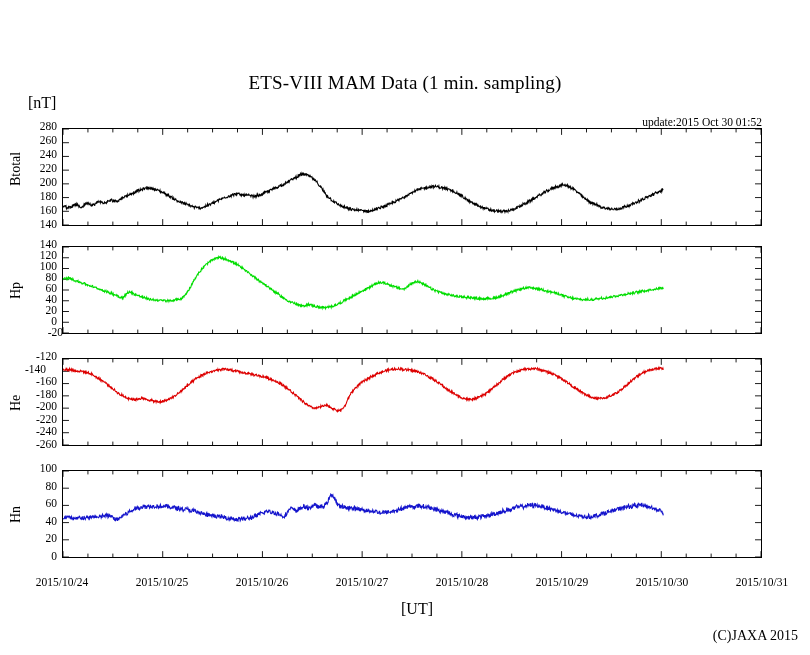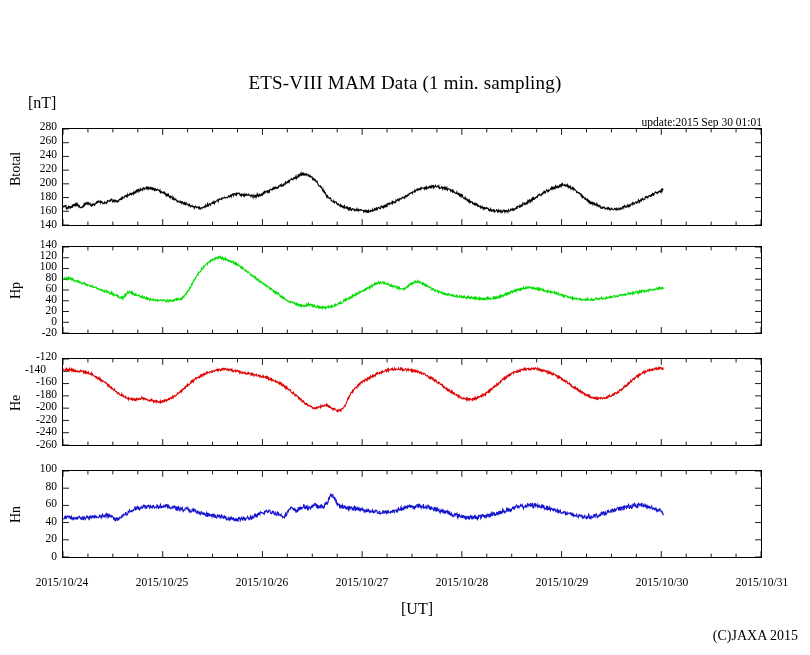--- a/index.html
+++ b/index.html
@@ -37,21 +37,21 @@
 
   .trace{fill:none;stroke-width:1.1;}
 </style>
 </head>
 <body>
 
 <div id="figure">
 
   <div class="title">ETS-VIII MAM Data (1 min. sampling)</div>
   <div class="unit-label">[nT]</div>
-  <div class="update-label">update:2015 Sep 30 01:01</div>
+  <div class="update-label">update:2015 Oct 30 01:52</div>
 
   <div id="panels-host">
       <div class="panel" style="top: 120px; height: 98px;">
         <svg viewBox="0 0 700 98" preserveAspectRatio="none">
           <g stroke="#000" stroke-width="0.9">
             <line x1="0" y1="0" x2="0" y2="6"></line>
             <line x1="0" y1="98" x2="0" y2="92"></line>
             <line x1="25" y1="0" x2="25" y2="3.5"></line>
             <line x1="25" y1="98" x2="25" y2="94.5"></line>
             <line x1="50" y1="0" x2="50" y2="3.5"></line>
@@ -215,21 +215,21 @@
             <line x1="0" y1="22" x2="6" y2="22"></line>
             <line x1="700" y1="22" x2="694" y2="22"></line>
             <line x1="0" y1="11" x2="6" y2="11"></line>
             <line x1="700" y1="11" x2="694" y2="11"></line>
             <line x1="0" y1="0" x2="6" y2="0"></line>
             <line x1="700" y1="0" x2="694" y2="0"></line>
           </g>
           <path d="M0.00 33.24L0.43 33.29L0.86 32.06L1.29 31.84L1.72 31.69L2.15 32.12L2.58 31.87L3.01 31.73L3.44 32.95L3.87 31.50L4.30 32.95L4.73 31.75L5.16 31.28L5.59 30.68L6.02 32.58L6.45 31.46L6.88 31.40L7.32 32.55L7.75 31.93L8.18 33.04L8.61 32.61L9.04 33.98L9.47 33.62L9.90 32.17L10.33 33.17L10.76 34.17L11.19 34.95L11.62 34.73L12.05 34.70L12.48 34.82L12.91 35.55L13.34 34.48L13.77 34.70L14.20 34.47L14.63 35.21L15.06 34.41L15.49 36.22L15.92 36.43L16.35 35.73L16.78 35.40L17.21 36.53L17.64 36.13L18.07 36.08L18.50 36.79L18.93 37.64L19.36 37.17L19.79 37.85L20.22 37.58L20.65 37.29L21.09 36.44L21.52 36.36L21.95 37.47L22.38 38.72L22.81 37.57L23.24 38.77L23.67 38.42L24.10 38.41L24.53 39.49L24.96 38.68L25.39 38.89L25.82 39.07L26.25 39.23L26.68 40.11L27.11 39.40L27.54 40.27L27.97 40.46L28.40 40.67L28.83 40.02L29.26 39.26L29.69 39.42L30.12 41.45L30.55 41.26L30.98 41.47L31.41 41.15L31.84 40.84L32.27 41.28L32.70 40.90L33.13 40.91L33.56 41.32L33.99 42.74L34.42 42.84L34.85 42.45L35.29 43.19L35.72 42.92L36.15 42.76L36.58 43.86L37.01 43.93L37.44 43.26L37.87 43.25L38.30 44.15L38.73 43.80L39.16 44.26L39.59 43.80L40.02 45.36L40.45 45.22L40.88 45.32L41.31 44.57L41.74 46.12L42.17 45.23L42.60 44.87L43.03 44.27L43.46 45.76L43.89 46.79L44.32 46.18L44.75 44.91L45.18 45.31L45.61 46.51L46.04 46.33L46.47 47.49L46.90 47.23L47.33 48.12L47.76 47.72L48.19 46.41L48.62 48.47L49.06 46.65L49.49 47.95L49.92 48.94L50.35 47.68L50.78 49.64L51.21 48.65L51.64 48.58L52.07 49.25L52.50 49.39L52.93 49.23L53.36 48.65L53.79 49.92L54.22 49.32L54.65 49.20L55.08 50.81L55.51 50.10L55.94 51.53L56.37 51.30L56.80 51.58L57.23 52.40L57.66 52.09L58.09 51.36L58.52 50.83L58.95 52.07L59.38 53.06L59.81 51.29L60.24 52.61L60.67 50.93L61.10 51.29L61.53 50.57L61.96 49.05L62.39 50.33L62.82 48.42L63.26 49.22L63.69 47.50L64.12 47.51L64.55 47.20L64.98 45.77L65.41 47.41L65.84 47.37L66.27 46.57L66.70 45.35L67.13 46.20L67.56 46.65L67.99 46.63L68.42 45.86L68.85 47.60L69.28 46.20L69.71 48.03L70.14 46.81L70.57 47.11L71.00 47.98L71.43 49.45L71.86 49.23L72.29 48.22L72.72 49.35L73.15 48.26L73.58 49.12L74.01 49.48L74.44 49.27L74.87 49.53L75.30 49.96L75.73 49.73L76.16 49.24L76.59 49.33L77.03 51.05L77.46 50.78L77.89 50.95L78.32 50.69L78.75 51.18L79.18 50.31L79.61 51.74L80.04 50.65L80.47 52.14L80.90 51.68L81.33 51.91L81.76 51.00L82.19 52.08L82.62 52.09L83.05 53.11L83.48 52.70L83.91 51.46L84.34 53.92L84.77 53.69L85.20 52.34L85.63 52.35L86.06 53.35L86.49 54.19L86.92 54.56L87.35 52.78L87.78 52.58L88.21 53.59L88.64 54.30L89.07 54.48L89.50 54.24L89.93 53.56L90.36 52.94L90.79 54.16L91.23 54.93L91.66 54.10L92.09 54.20L92.52 54.32L92.95 54.85L93.38 53.79L93.81 54.36L94.24 54.25L94.67 55.13L95.10 53.97L95.53 55.17L95.96 55.23L96.39 54.76L96.82 54.17L97.25 54.41L97.68 54.10L98.11 53.86L98.54 53.89L98.97 54.57L99.40 54.47L99.83 54.98L100.26 55.23L100.69 54.16L101.12 54.60L101.55 54.29L101.98 54.13L102.41 54.28L102.84 55.73L103.27 56.24L103.70 55.09L104.13 55.16L104.56 55.15L104.99 54.14L105.43 55.79L105.86 54.53L106.29 54.26L106.72 54.73L107.15 55.60L107.58 54.20L108.01 54.77L108.44 54.96L108.87 55.48L109.30 54.94L109.73 55.42L110.16 54.81L110.59 54.14L111.02 55.45L111.45 54.59L111.88 54.94L112.31 53.56L112.74 53.32L113.17 52.84L113.60 54.12L114.03 53.15L114.46 54.92L114.89 52.96L115.32 52.55L115.75 53.60L116.18 53.36L116.61 53.84L117.04 53.87L117.47 54.17L117.90 52.49L118.33 52.89L118.76 53.61L119.20 52.11L119.63 51.32L120.06 52.21L120.49 50.57L120.92 50.20L121.35 50.97L121.78 49.50L122.21 49.56L122.64 49.09L123.07 47.88L123.50 47.38L123.93 47.98L124.36 45.92L124.79 46.03L125.22 44.59L125.65 44.81L126.08 44.21L126.51 44.18L126.94 41.75L127.37 42.43L127.80 41.51L128.23 41.08L128.66 39.36L129.09 37.70L129.52 38.40L129.95 37.15L130.38 35.39L130.81 35.40L131.24 33.58L131.67 33.93L132.10 33.62L132.53 31.86L132.96 32.24L133.40 31.28L133.83 29.80L134.26 29.31L134.69 28.21L135.12 27.55L135.55 28.23L135.98 25.81L136.41 26.11L136.84 25.85L137.27 25.59L137.70 25.23L138.13 25.19L138.56 23.12L138.99 21.87L139.42 22.92L139.85 22.07L140.28 21.79L140.71 20.30L141.14 21.18L141.57 19.51L142.00 19.20L142.43 18.65L142.86 18.24L143.29 17.55L143.72 17.23L144.15 17.03L144.58 16.76L145.01 17.78L145.44 15.42L145.87 15.89L146.30 15.81L146.73 15.11L147.17 14.53L147.60 13.87L148.03 15.12L148.46 13.45L148.89 12.99L149.32 12.79L149.75 13.93L150.18 13.39L150.61 12.35L151.04 12.65L151.47 13.23L151.90 11.50L152.33 11.19L152.76 12.33L153.19 12.45L153.62 10.90L154.05 11.09L154.48 10.65L154.91 10.57L155.34 12.20L155.77 11.93L156.20 9.76L156.63 10.52L157.06 10.72L157.49 9.93L157.92 11.31L158.35 10.43L158.78 11.45L159.21 12.22L159.64 12.03L160.07 10.45L160.50 11.19L160.93 12.91L161.37 11.90L161.80 12.54L162.23 12.94L162.66 11.14L163.09 12.67L163.52 13.51L163.95 12.48L164.38 13.11L164.81 13.07L165.24 13.78L165.67 14.49L166.10 13.30L166.53 14.01L166.96 14.37L167.39 13.95L167.82 15.09L168.25 14.22L168.68 14.70L169.11 15.69L169.54 14.95L169.97 14.72L170.40 14.66L170.83 16.37L171.26 14.73L171.69 17.11L172.12 16.86L172.55 17.62L172.98 16.29L173.41 17.42L173.84 16.41L174.27 18.73L174.70 18.18L175.14 18.25L175.57 17.37L176.00 18.79L176.43 19.32L176.86 18.96L177.29 19.33L177.72 19.52L178.15 20.96L178.58 20.79L179.01 21.77L179.44 20.45L179.87 22.56L180.30 21.01L180.73 21.69L181.16 22.42L181.59 22.71L182.02 23.32L182.45 23.20L182.88 24.86L183.31 24.47L183.74 24.19L184.17 24.12L184.60 25.16L185.03 26.15L185.46 25.77L185.89 25.39L186.32 25.82L186.75 26.70L187.18 27.02L187.61 27.55L188.04 28.71L188.47 29.17L188.90 28.24L189.34 28.49L189.77 29.78L190.20 30.41L190.63 30.16L191.06 29.64L191.49 29.72L191.92 30.58L192.35 31.90L192.78 30.46L193.21 31.08L193.64 32.65L194.07 32.12L194.50 33.75L194.93 33.39L195.36 33.98L195.79 32.89L196.22 33.44L196.65 35.45L197.08 34.95L197.51 35.96L197.94 34.80L198.37 34.81L198.80 36.33L199.23 35.90L199.66 36.05L200.09 36.94L200.52 37.78L200.95 37.17L201.38 38.03L201.81 37.60L202.24 38.78L202.67 38.63L203.11 39.53L203.54 38.08L203.97 40.20L204.40 40.73L204.83 40.45L205.26 40.68L205.69 40.12L206.12 40.71L206.55 41.08L206.98 42.10L207.41 42.95L207.84 42.03L208.27 42.57L208.70 43.52L209.13 42.68L209.56 43.60L209.99 43.98L210.42 44.53L210.85 44.19L211.28 45.95L211.71 45.55L212.14 46.58L212.57 44.54L213.00 46.39L213.43 47.62L213.86 46.15L214.29 47.34L214.72 47.55L215.15 46.99L215.58 48.03L216.01 47.08L216.44 48.35L216.87 48.35L217.31 48.78L217.74 50.56L218.17 51.19L218.60 51.41L219.03 49.96L219.46 51.21L219.89 52.04L220.32 50.96L220.75 51.39L221.18 52.72L221.61 51.93L222.04 52.76L222.47 53.04L222.90 53.53L223.33 53.36L223.76 54.25L224.19 53.89L224.62 54.44L225.05 55.55L225.48 55.81L225.91 55.87L226.34 56.13L226.77 55.24L227.20 55.51L227.63 55.60L228.06 57.01L228.49 56.39L228.92 56.72L229.35 56.38L229.78 56.03L230.21 56.27L230.64 56.93L231.08 57.28L231.51 57.95L231.94 57.48L232.37 56.66L232.80 58.33L233.23 58.81L233.66 59.24L234.09 57.29L234.52 57.71L234.95 59.58L235.38 58.90L235.81 58.31L236.24 59.98L236.67 58.96L237.10 58.94L237.53 59.69L237.96 60.69L238.39 59.42L238.82 60.41L239.25 59.26L239.68 60.61L240.11 59.95L240.54 59.58L240.97 59.67L241.40 60.23L241.83 61.28L242.26 60.91L242.69 60.02L243.12 60.01L243.55 60.50L243.98 58.77L244.41 58.13L244.84 60.21L245.28 58.79L245.71 59.42L246.14 57.91L246.57 59.66L247.00 60.13L247.43 58.80L247.86 59.25L248.29 58.72L248.72 58.40L249.15 58.79L249.58 60.22L250.01 59.35L250.44 60.80L250.87 59.61L251.30 61.00L251.73 60.79L252.16 59.60L252.59 60.78L253.02 61.60L253.45 61.53L253.88 61.51L254.31 61.85L254.74 60.45L255.17 60.01L255.60 61.31L256.03 62.34L256.46 60.66L256.89 60.44L257.32 62.46L257.75 61.86L258.18 61.56L258.61 62.33L259.05 61.29L259.48 61.59L259.91 62.83L260.34 60.83L260.77 60.95L261.20 62.23L261.63 61.53L262.06 62.21L262.49 62.32L262.92 61.44L263.35 63.00L263.78 61.69L264.21 61.59L264.64 61.93L265.07 61.46L265.50 60.87L265.93 61.42L266.36 62.10L266.79 60.36L267.22 61.38L267.65 61.13L268.08 60.53L268.51 60.83L268.94 62.07L269.37 60.02L269.80 61.03L270.23 61.29L270.66 60.61L271.09 61.08L271.52 61.13L271.95 60.34L272.38 59.19L272.81 60.01L273.25 58.64L273.68 59.72L274.11 59.73L274.54 59.36L274.97 59.30L275.40 58.77L275.83 57.83L276.26 57.93L276.69 57.23L277.12 58.02L277.55 57.60L277.98 56.21L278.41 58.11L278.84 57.82L279.27 57.30L279.70 57.38L280.13 56.49L280.56 56.39L280.99 55.92L281.42 54.36L281.85 53.81L282.28 54.07L282.71 55.13L283.14 53.33L283.57 54.72L284.00 54.86L284.43 53.04L284.86 53.39L285.29 53.03L285.72 53.01L286.15 53.27L286.58 52.80L287.02 51.61L287.45 52.89L287.88 51.55L288.31 51.96L288.74 51.15L289.17 52.07L289.60 51.31L290.03 49.47L290.46 50.98L290.89 49.05L291.32 49.50L291.75 50.31L292.18 50.22L292.61 48.56L293.04 49.36L293.47 49.66L293.90 47.60L294.33 48.48L294.76 47.51L295.19 48.21L295.62 47.40L296.05 47.84L296.48 47.24L296.91 45.71L297.34 47.03L297.77 46.34L298.20 45.90L298.63 46.36L299.06 45.24L299.49 45.43L299.92 45.25L300.35 44.91L300.78 44.45L301.22 45.24L301.65 44.69L302.08 43.60L302.51 44.24L302.94 44.49L303.37 41.98L303.80 43.39L304.23 41.73L304.66 43.62L305.09 41.73L305.52 41.56L305.95 41.97L306.38 41.42L306.81 41.18L307.24 42.33L307.67 39.90L308.10 39.79L308.53 41.36L308.96 40.43L309.39 40.08L309.82 38.79L310.25 40.50L310.68 39.54L311.11 38.88L311.54 38.83L311.97 37.93L312.40 37.41L312.83 38.39L313.26 36.50L313.69 38.81L314.12 36.88L314.55 36.74L314.98 37.87L315.42 37.57L315.85 37.21L316.28 35.70L316.71 36.97L317.14 37.35L317.57 36.12L318.00 36.53L318.43 35.77L318.86 37.03L319.29 37.33L319.72 37.18L320.15 36.50L320.58 36.50L321.01 35.50L321.44 35.83L321.87 37.56L322.30 36.80L322.73 36.02L323.16 37.89L323.59 38.24L324.02 37.76L324.45 37.63L324.88 38.14L325.31 37.22L325.74 38.17L326.17 38.22L326.60 37.92L327.03 38.57L327.46 39.61L327.89 38.82L328.32 39.72L328.75 40.19L329.19 38.73L329.62 40.04L330.05 39.61L330.48 39.67L330.91 41.05L331.34 39.44L331.77 39.57L332.20 39.93L332.63 40.83L333.06 40.51L333.49 40.59L333.92 40.19L334.35 40.10L334.78 42.05L335.21 41.63L335.64 42.34L336.07 40.68L336.50 41.47L336.93 42.49L337.36 41.44L337.79 43.07L338.22 42.60L338.65 42.92L339.08 42.80L339.51 42.93L339.94 42.98L340.37 43.05L340.80 42.60L341.23 42.56L341.66 42.98L342.09 43.79L342.52 42.24L342.95 41.94L343.39 42.12L343.82 42.67L344.25 41.31L344.68 40.71L345.11 40.06L345.54 41.19L345.97 40.94L346.40 39.05L346.83 39.97L347.26 38.77L347.69 38.72L348.12 37.32L348.55 38.59L348.98 38.34L349.41 37.31L349.84 38.30L350.27 36.57L350.70 36.46L351.13 37.35L351.56 36.46L351.99 36.49L352.42 35.89L352.85 36.60L353.28 34.82L353.71 35.34L354.14 36.08L354.57 35.78L355.00 36.37L355.43 35.35L355.86 34.39L356.29 35.80L356.72 36.22L357.16 35.82L357.59 36.49L358.02 35.23L358.45 36.26L358.88 36.56L359.31 37.09L359.74 37.55L360.17 36.15L360.60 38.70L361.03 38.42L361.46 36.89L361.89 37.63L362.32 38.47L362.75 39.42L363.18 38.28L363.61 39.42L364.04 38.36L364.47 40.08L364.90 39.47L365.33 39.28L365.76 40.53L366.19 40.19L366.62 40.90L367.05 41.38L367.48 41.36L367.91 41.08L368.34 41.66L368.77 41.17L369.20 43.40L369.63 43.87L370.06 43.68L370.49 43.89L370.92 42.27L371.36 42.53L371.79 43.36L372.22 44.23L372.65 44.53L373.08 45.60L373.51 44.03L373.94 44.72L374.37 44.81L374.80 44.68L375.23 44.40L375.66 45.51L376.09 46.02L376.52 46.93L376.95 45.18L377.38 45.92L377.81 45.49L378.24 45.94L378.67 46.27L379.10 45.95L379.53 46.97L379.96 46.37L380.39 47.89L380.82 47.75L381.25 46.81L381.68 47.78L382.11 47.55L382.54 48.59L382.97 47.38L383.40 48.36L383.83 47.74L384.26 47.85L384.69 48.94L385.13 49.56L385.56 48.28L385.99 48.88L386.42 49.08L386.85 47.65L387.28 48.07L387.71 48.52L388.14 49.02L388.57 49.74L389.00 49.98L389.43 48.89L389.86 50.08L390.29 50.34L390.72 49.06L391.15 49.18L391.58 48.78L392.01 50.37L392.44 50.75L392.87 50.23L393.30 50.77L393.73 50.69L394.16 49.47L394.59 49.31L395.02 50.95L395.45 49.87L395.88 51.20L396.31 51.21L396.74 51.34L397.17 51.44L397.60 50.06L398.03 50.89L398.46 50.28L398.89 50.26L399.33 49.98L399.76 52.24L400.19 50.80L400.62 51.48L401.05 51.97L401.48 50.76L401.91 51.37L402.34 50.08L402.77 51.05L403.20 51.68L403.63 52.03L404.06 51.61L404.49 51.65L404.92 52.78L405.35 51.34L405.78 50.49L406.21 51.58L406.64 50.71L407.07 52.18L407.50 52.56L407.93 52.30L408.36 51.26L408.79 52.60L409.22 51.10L409.65 51.04L410.08 51.42L410.51 52.68L410.94 52.35L411.37 52.78L411.80 51.32L412.23 51.12L412.66 53.00L413.10 51.53L413.53 51.53L413.96 52.87L414.39 51.14L414.82 51.23L415.25 53.45L415.68 53.28L416.11 53.60L416.54 53.54L416.97 51.46L417.40 53.20L417.83 51.85L418.26 53.89L418.69 53.19L419.12 52.05L419.55 52.55L419.98 53.65L420.41 53.48L420.84 52.87L421.27 53.54L421.70 51.87L422.13 53.68L422.56 53.21L422.99 53.65L423.42 51.97L423.85 53.74L424.28 53.54L424.71 52.09L425.14 52.55L425.57 51.69L426.00 53.22L426.43 51.50L426.86 51.87L427.30 53.46L427.73 53.18L428.16 52.35L428.59 53.33L429.02 52.93L429.45 52.98L429.88 53.22L430.31 53.22L430.74 52.99L431.17 52.63L431.60 51.34L432.03 52.68L432.46 51.33L432.89 52.28L433.32 51.29L433.75 52.93L434.18 52.09L434.61 50.87L435.04 52.49L435.47 51.87L435.90 51.99L436.33 51.05L436.76 50.43L437.19 51.76L437.62 50.54L438.05 51.24L438.48 49.74L438.91 50.92L439.34 49.36L439.77 50.50L440.20 49.65L440.63 50.09L441.07 49.93L441.50 50.59L441.93 49.22L442.36 48.80L442.79 49.34L443.22 48.44L443.65 47.43L444.08 48.67L444.51 47.68L444.94 49.00L445.37 47.93L445.80 47.22L446.23 48.42L446.66 46.61L447.09 46.55L447.52 47.76L447.95 46.57L448.38 46.51L448.81 45.59L449.24 46.75L449.67 45.20L450.10 44.99L450.53 45.23L450.96 46.76L451.39 46.09L451.82 45.13L452.25 44.11L452.68 44.21L453.11 45.90L453.54 43.72L453.97 44.36L454.40 45.56L454.83 43.69L455.27 43.22L455.70 44.06L456.13 43.32L456.56 43.15L456.99 43.13L457.42 44.32L457.85 44.25L458.28 42.85L458.71 43.90L459.14 41.94L459.57 43.83L460.00 43.07L460.43 42.22L460.86 42.63L461.29 42.88L461.72 41.14L462.15 41.88L462.58 42.86L463.01 43.24L463.44 42.77L463.87 41.74L464.30 40.86L464.73 42.98L465.16 41.48L465.59 41.68L466.02 41.11L466.45 42.21L466.88 40.90L467.31 41.05L467.74 40.87L468.17 40.57L468.60 42.01L469.04 42.16L469.47 41.46L469.90 42.13L470.33 41.95L470.76 42.65L471.19 41.23L471.62 40.96L472.05 42.75L472.48 41.92L472.91 42.16L473.34 42.43L473.77 43.20L474.20 41.49L474.63 43.40L475.06 41.19L475.49 43.17L475.92 43.82L476.35 41.65L476.78 43.30L477.21 42.08L477.64 43.96L478.07 42.77L478.50 43.92L478.93 43.61L479.36 42.82L479.79 42.44L480.22 43.56L480.65 44.59L481.08 44.15L481.51 43.10L481.94 45.02L482.37 44.97L482.80 45.35L483.24 44.73L483.67 44.87L484.10 44.68L484.53 45.19L484.96 45.14L485.39 46.33L485.82 45.06L486.25 44.27L486.68 46.23L487.11 45.86L487.54 45.93L487.97 45.55L488.40 44.94L488.83 45.04L489.26 47.10L489.69 45.81L490.12 46.41L490.55 46.00L490.98 46.53L491.41 46.87L491.84 46.87L492.27 46.39L492.70 45.67L493.13 47.25L493.56 47.87L493.99 46.48L494.42 46.59L494.85 47.72L495.28 46.74L495.71 47.71L496.14 48.57L496.57 48.93L497.01 47.21L497.44 48.56L497.87 49.08L498.30 49.43L498.73 49.42L499.16 48.37L499.59 48.45L500.02 48.31L500.45 49.80L500.88 48.21L501.31 50.30L501.74 50.59L502.17 49.43L502.60 51.35L503.03 49.86L503.46 49.53L503.89 49.47L504.32 50.09L504.75 49.80L505.18 50.37L505.61 50.87L506.04 51.59L506.47 50.88L506.90 51.90L507.33 51.61L507.76 51.71L508.19 51.26L508.62 51.35L509.05 50.97L509.48 52.57L509.91 52.52L510.34 52.89L510.77 51.43L511.21 53.38L511.64 52.04L512.07 53.37L512.50 53.16L512.93 52.57L513.36 52.54L513.79 52.23L514.22 52.67L514.65 53.38L515.08 53.43L515.51 52.22L515.94 52.90L516.37 53.07L516.80 53.20L517.23 53.00L517.66 53.51L518.09 53.22L518.52 54.05L518.95 52.90L519.38 53.74L519.81 53.51L520.24 53.72L520.67 54.85L521.10 54.60L521.53 53.99L521.96 54.01L522.39 53.52L522.82 53.76L523.25 54.25L523.68 54.54L524.11 53.07L524.54 53.86L524.97 53.34L525.41 54.66L525.84 54.32L526.27 52.56L526.70 53.97L527.13 54.14L527.56 54.58L527.99 54.61L528.42 54.41L528.85 54.39L529.28 53.61L529.71 52.74L530.14 54.01L530.57 53.37L531.00 54.56L531.43 54.22L531.86 54.68L532.29 54.73L532.72 53.50L533.15 53.67L533.58 53.50L534.01 52.49L534.44 52.98L534.87 52.19L535.30 52.67L535.73 53.45L536.16 53.10L536.59 52.57L537.02 52.89L537.45 53.86L537.88 53.21L538.31 52.25L538.74 52.36L539.18 52.41L539.61 52.69L540.04 51.32L540.47 52.64L540.90 53.48L541.33 53.29L541.76 52.54L542.19 52.22L542.62 52.92L543.05 52.61L543.48 52.53L543.91 53.20L544.34 52.66L544.77 51.05L545.20 52.00L545.63 52.61L546.06 52.49L546.49 51.54L546.92 51.56L547.35 52.06L547.78 51.91L548.21 50.72L548.64 50.86L549.07 52.37L549.50 50.29L549.93 50.61L550.36 51.65L550.79 51.91L551.22 51.07L551.65 50.86L552.08 49.94L552.51 49.54L552.94 50.02L553.38 49.98L553.81 51.21L554.24 50.56L554.67 50.89L555.10 50.04L555.53 50.24L555.96 50.67L556.39 50.28L556.82 50.75L557.25 50.15L557.68 49.06L558.11 49.43L558.54 49.49L558.97 48.87L559.40 49.29L559.83 48.58L560.26 48.43L560.69 48.81L561.12 49.79L561.55 49.81L561.98 49.13L562.41 48.44L562.84 48.04L563.27 49.27L563.70 49.71L564.13 48.28L564.56 48.88L564.99 48.78L565.42 48.49L565.85 48.50L566.28 48.29L566.71 46.83L567.15 47.69L567.58 47.35L568.01 47.80L568.44 48.13L568.87 47.00L569.30 48.11L569.73 47.35L570.16 47.30L570.59 46.92L571.02 48.08L571.45 45.80L571.88 45.70L572.31 47.60L572.74 48.14L573.17 47.11L573.60 47.02L574.03 46.01L574.46 45.50L574.89 45.71L575.32 45.13L575.75 45.80L576.18 47.16L576.61 45.94L577.04 45.51L577.47 46.98L577.90 45.41L578.33 44.56L578.76 46.51L579.19 45.93L579.62 44.92L580.05 46.06L580.48 44.63L580.91 44.10L581.35 45.04L581.78 44.77L582.21 45.31L582.64 46.01L583.07 44.70L583.50 45.91L583.93 45.48L584.36 44.82L584.79 44.74L585.22 45.48L585.65 44.57L586.08 44.09L586.51 44.76L586.94 45.38L587.37 43.72L587.80 44.32L588.23 43.70L588.66 43.03L589.09 43.36L589.52 44.42L589.95 44.30L590.38 44.04L590.81 43.98L591.24 43.70L591.67 43.63L592.10 44.20L592.53 43.55L592.96 42.98L593.39 43.49L593.82 43.17L594.25 43.69L594.68 43.40L595.12 41.93L595.55 42.44L595.98 43.00L596.41 42.82L596.84 43.38L597.27 41.46L597.70 41.12L598.13 42.88L598.56 42.51L598.99 41.29L599.42 41.40L599.85 43.03L600.28 42.39L600.71 41.68L601.14 42.58L601.57 41.86L602.00 43.18" class="trace" stroke="#00dd00" stroke-width="1.3" vector-effect="non-scaling-stroke"></path>
         </svg>
       </div>
-      <div class="ytick" style="top: 319px; left: 0px; width: 57px;">-20</div>
+      <div class="ytick" style="top: 319px; left: 0px; width: 57px; padding-left: 6px;">-20</div>
       <div class="ytick" style="top: 308px; left: 0px; width: 57px;">0</div>
       <div class="ytick" style="top: 297px; left: 0px; width: 57px;">20</div>
       <div class="ytick" style="top: 286px; left: 0px; width: 57px;">40</div>
       <div class="ytick" style="top: 275px; left: 0px; width: 57px;">60</div>
       <div class="ytick" style="top: 264px; left: 0px; width: 57px;">80</div>
       <div class="ytick" style="top: 253px; left: 0px; width: 57px;">100</div>
       <div class="ytick" style="top: 242px; left: 0px; width: 57px;">120</div>
       <div class="ytick" style="top: 231px; left: 0px; width: 57px;">140</div>
       <div class="axis-name" style="top: 273px; left: 6px; width: 20px;">
         <span>Hp</span>

